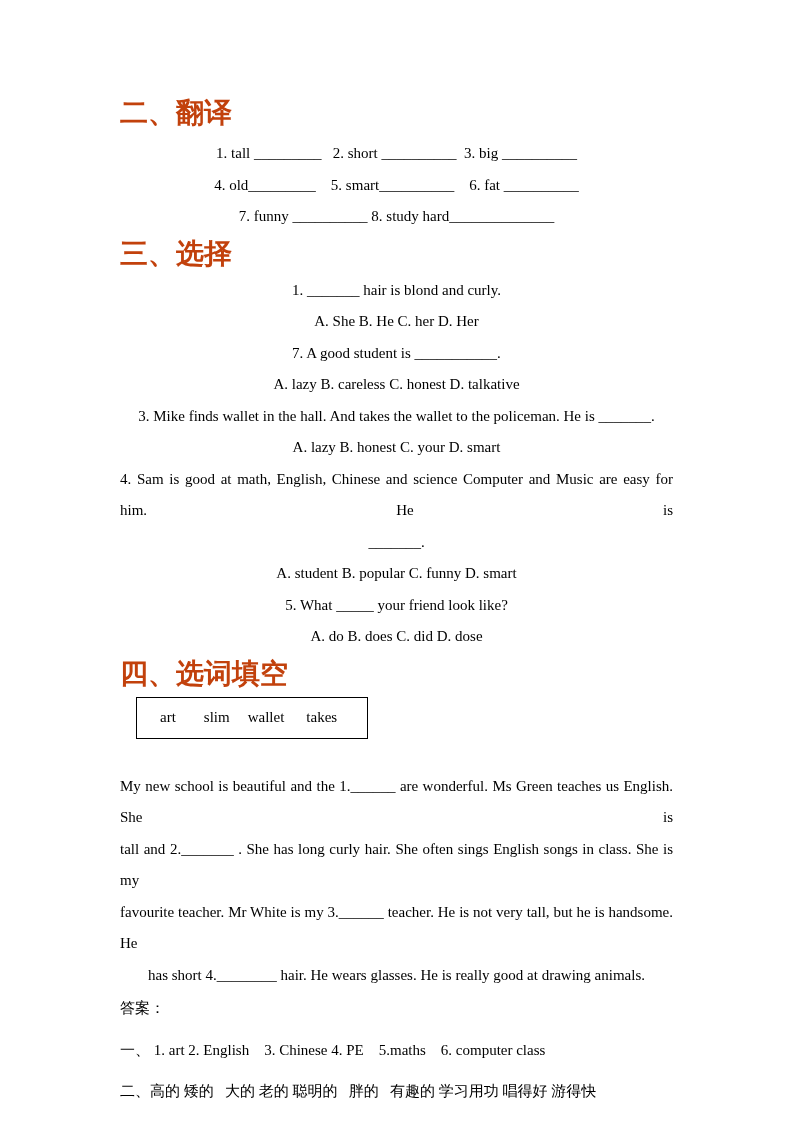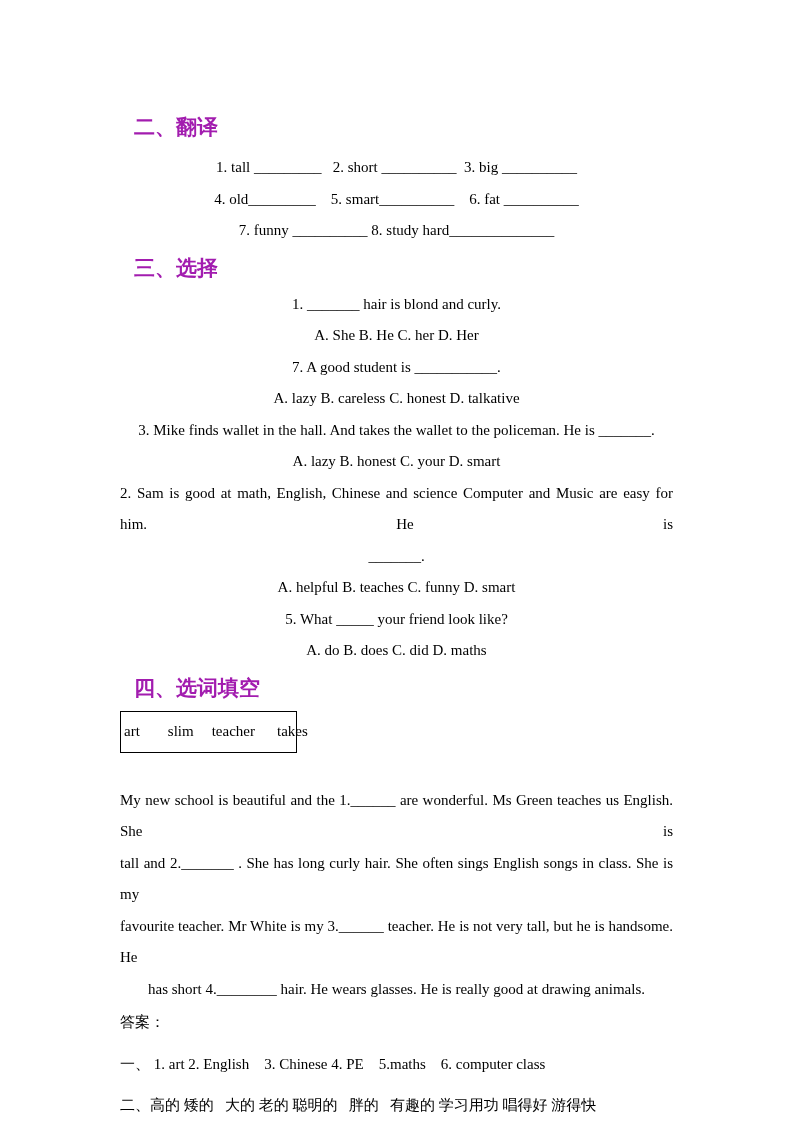--- a/index.html
+++ b/index.html
@@ -17,48 +17,48 @@
     width: 793px;
     height: 1122px;
     padding: 100px 120px 0 120px;
     color: #000000;
     font-family: "Liberation Serif", "DejaVu Serif", serif;
     font-size: 15px;
   }
   .sec-heading {
     font-family: "Liberation Sans", "DejaVu Sans", sans-serif;
     font-weight: bold;
-    font-size: 21px;
+    font-size: 28px;
     line-height: 26px;
-    margin: 14px;
-    color: #a21caf;
+    margin: 0;
+    color: #c2410c;
   }
   .h-trans  { margin-bottom: 12px; }
   .h-choice { margin-top: 8px; margin-bottom: 8px; }
   .h-cloze  { margin-top: 8px; margin-bottom: 10px; }
   .line {
     line-height: 31.5px;
     white-space: pre;
     text-align: center;
   }
   .just {
     white-space: normal;
     text-align: justify;
     text-align-last: justify;
   }
   .word-bank {
     box-sizing: border-box;
-    width: 177px;
+    width: 232px;
     height: 42px;
     border: 1.5px solid #000000;
-    margin-left: 0;
+    margin-left: 16px;
     margin-top: 10px;
     display: flex;
     align-items: center;
-    padding-left: 3px;
+    padding-left: 23px;
   }
   .word-bank .wb-word { display: inline-block; }
   .word-bank .wb-word:nth-child(1) { margin-right: 28px; }
   .word-bank .wb-word:nth-child(2) { margin-right: 18px; }
   .word-bank .wb-word:nth-child(3) { margin-right: 22px; }
   .para { margin-top: 32px; }
   .ans-label { margin-top: 2px; line-height: 31.5px; white-space: pre; }
   .ans-line  { margin-top: 10px; line-height: 31.5px; white-space: pre; }
 </style>
 </head>
@@ -73,32 +73,32 @@
   <div class="line">7. funny __________ 8. study hard______________</div>
 
   <h2 class="sec-heading h-choice">三、选择</h2>
 
   <div class="line">1. _______ hair is blond and curly.</div>
   <div class="line">A. She B. He C. her D. Her</div>
   <div class="line">7. A good student is ___________.</div>
   <div class="line">A. lazy B. careless C. honest D. talkative</div>
   <div class="line">3. Mike finds wallet in the hall. And takes the wallet to the policeman. He is _______.</div>
   <div class="line">A. lazy B. honest C. your D. smart</div>
-  <div class="line just">2. Sam is good at math, English, Chinese and science Computer and Music are easy for him. He is</div>
+  <div class="line just">4. Sam is good at math, English, Chinese and science Computer and Music are easy for him. He is</div>
   <div class="line">_______.</div>
-  <div class="line">A. helpful B. teaches C. funny D. smart</div>
+  <div class="line">A. student B. popular C. funny D. smart</div>
   <div class="line">5. What _____ your friend look like?</div>
-  <div class="line">A. do B. does C. did D. maths</div>
+  <div class="line">A. do B. does C. did D. dose</div>
 
   <h2 class="sec-heading h-cloze">四、选词填空</h2>
 
   <div class="word-bank">
     <span class="wb-word">art</span>
     <span class="wb-word">slim</span>
-    <span class="wb-word">teacher</span>
+    <span class="wb-word">wallet</span>
     <span class="wb-word">takes</span>
   </div>
 
   <div class="para">
     <div class="line just">My new school is beautiful and the 1.______ are wonderful. Ms Green teaches us English. She is</div>
     <div class="line just">tall and 2._______ . She has long curly hair. She often sings English songs in class. She is my</div>
     <div class="line just">favourite teacher. Mr White is my 3.______ teacher. He is not very tall, but he is handsome. He</div>
     <div class="line">has short 4.________ hair. He wears glasses. He is really good at drawing animals.</div>
   </div>
 

